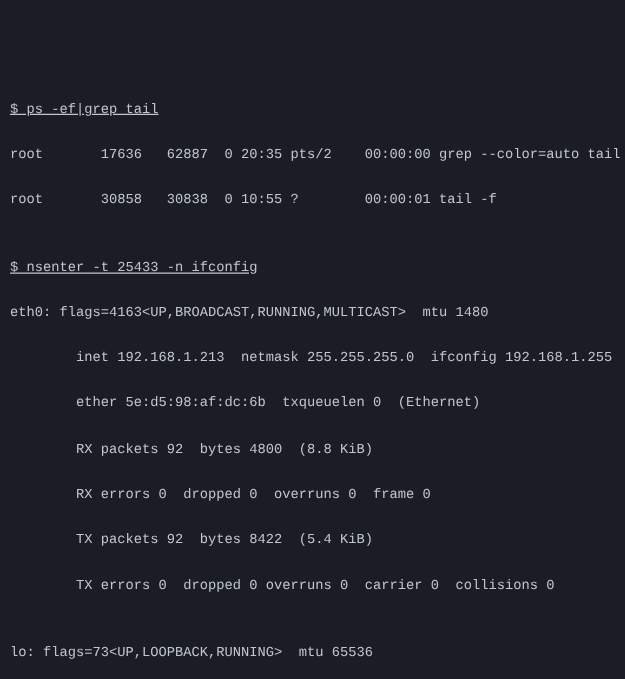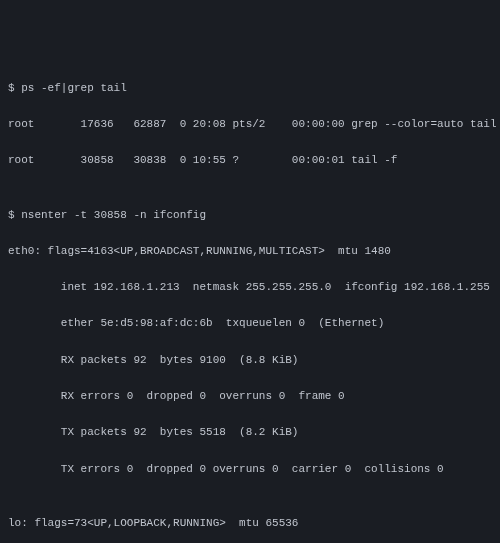--- a/index.html
+++ b/index.html
@@ -17,38 +17,39 @@
       width: 500px;
       height: 543px;
       overflow: hidden;
       white-space: pre;
     }
     .term-line {
       display: block;
     }
     .prompt {
       color: #c0c5ce;
+      text-decoration: underline;
     }
   </style>
 </head>
 <body>
 
 
 
 <span class="term-line prompt">$ ps -ef|grep tail</span>
-<span class="term-line">root       17636   62887  0 20:08 pts/2    00:00:00 grep --color=auto tail</span>
+<span class="term-line">root       17636   62887  0 20:35 pts/2    00:00:00 grep --color=auto tail</span>
 <span class="term-line">root       30858   30838  0 10:55 ?        00:00:01 tail -f</span>
 <span class="term-line"></span>
-<span class="term-line prompt">$ nsenter -t 30858 -n ifconfig</span>
+<span class="term-line prompt">$ nsenter -t 25433 -n ifconfig</span>
 <span class="term-line">eth0: flags=4163&lt;UP,BROADCAST,RUNNING,MULTICAST&gt;  mtu 1480</span>
 <span class="term-line">        inet 192.168.1.213  netmask 255.255.255.0  ifconfig 192.168.1.255</span>
 <span class="term-line">        ether 5e:d5:98:af:dc:6b  txqueuelen 0  (Ethernet)</span>
-<span class="term-line">        RX packets 92  bytes 9100  (8.8 KiB)</span>
+<span class="term-line">        RX packets 92  bytes 4800  (8.8 KiB)</span>
 <span class="term-line">        RX errors 0  dropped 0  overruns 0  frame 0</span>
-<span class="term-line">        TX packets 92  bytes 5518  (8.2 KiB)</span>
+<span class="term-line">        TX packets 92  bytes 8422  (5.4 KiB)</span>
 <span class="term-line">        TX errors 0  dropped 0 overruns 0  carrier 0  collisions 0</span>
 <span class="term-line"></span>
 <span class="term-line">lo: flags=73&lt;UP,LOOPBACK,RUNNING&gt;  mtu 65536</span>
 
 
 
 
 
 
 <span class="term-line"></span>

